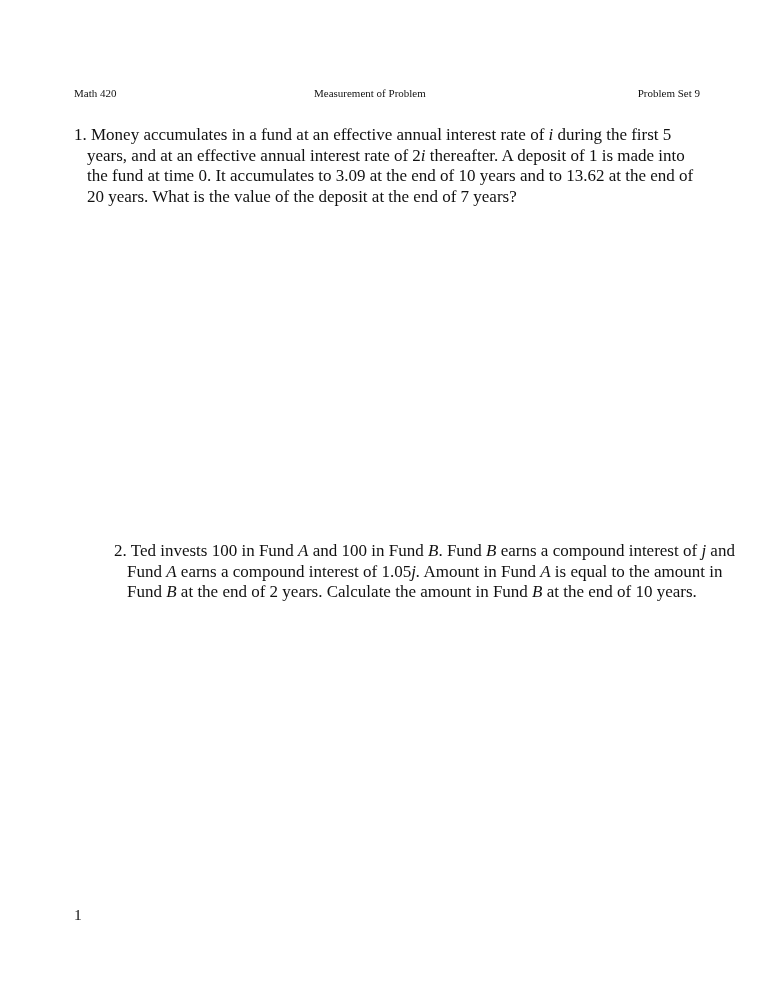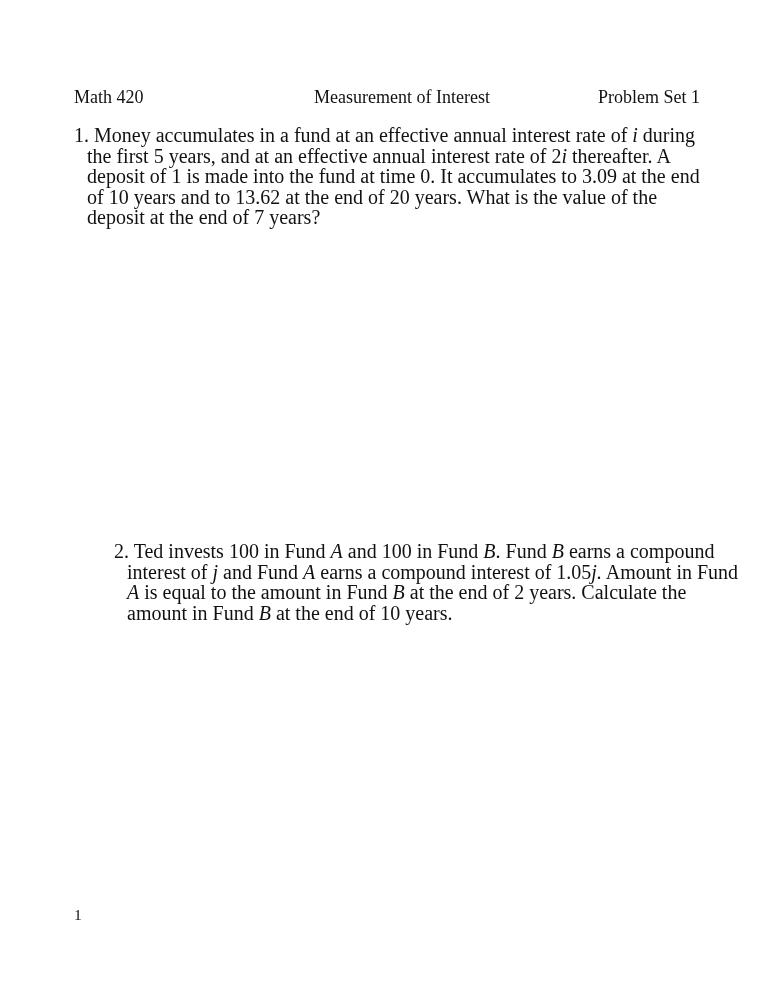--- a/index.html
+++ b/index.html
@@ -3,43 +3,43 @@
   <meta charset="utf-8">
   <style>
     html, body { margin: 0; padding: 0; background: #ffffff; }
     body {
       width: 768px; height: 994px; position: relative; overflow: hidden;
       font-family: "Liberation Serif", serif; color: #111111;
       font-size: 15.5px;
     }
     .header {
       position: absolute; top: 87px; left: 74px; width: 626px; height: 20px;
-      font-size: 18px;
+      font-size: 11px;
     }
     .header span { position: absolute; top: 0; white-space: nowrap; }
     .h-left { left: 0; }
     .h-center { left: 240px; }
     .h-right { right: 0; }
     .problem {
       position: absolute; left: 74px; width: 630px; line-height: 20.5px;
-      font-size: 20px;
+      font-size: 17px;
     }
     .problem .body { padding-left: 13px; text-indent: -13px; margin-left: 0; }
     #p1 { top: 125px; }
     #p2 { top: 541px; margin-left: 40px; }
     .page-num { position: absolute; left: 74px; top: 906px; font-size: 15.5px; }
     i { font-style: italic; }
   </style>
 </head>
 <body>
 
 <div class="header">
   <span class="h-left">Math 420</span>
-  <span class="h-center">Measurement of Interest</span>
-  <span class="h-right">Problem Set 1</span>
+  <span class="h-center">Measurement of Problem</span>
+  <span class="h-right">Problem Set 9</span>
 </div>
 
 <div class="problem" id="p1">
   <div class="body"><span>1.</span> <span>Money accumulates in a fund at an effective annual interest rate of </span><i>i</i><span> during the first 5 years, and at an effective annual interest rate of 2</span><i>i</i><span> thereafter. A deposit of 1 is made into the fund at time 0. It accumulates to 3.09 at the end of 10 years and to 13.62 at the end of 20 years. What is the value of the deposit at the end of 7 years?</span></div>
 </div>
 
 <div class="problem" id="p2">
   <div class="body"><span>2.</span> <span>Ted invests 100 in Fund </span><i>A</i><span>  and 100 in Fund </span><i>B</i><span>. Fund </span><i>B</i><span> earns a compound interest of </span><i>j</i><span> and Fund </span><i>A</i><span> earns a compound interest of 1.05</span><i>j.</i><span> Amount in Fund </span><i>A</i><span>  is equal to the amount in Fund </span><i>B</i><span>  at the end of 2 years. Calculate the amount in Fund </span><i>B</i><span> at the end of 10 years.</span></div>
 </div>
 

